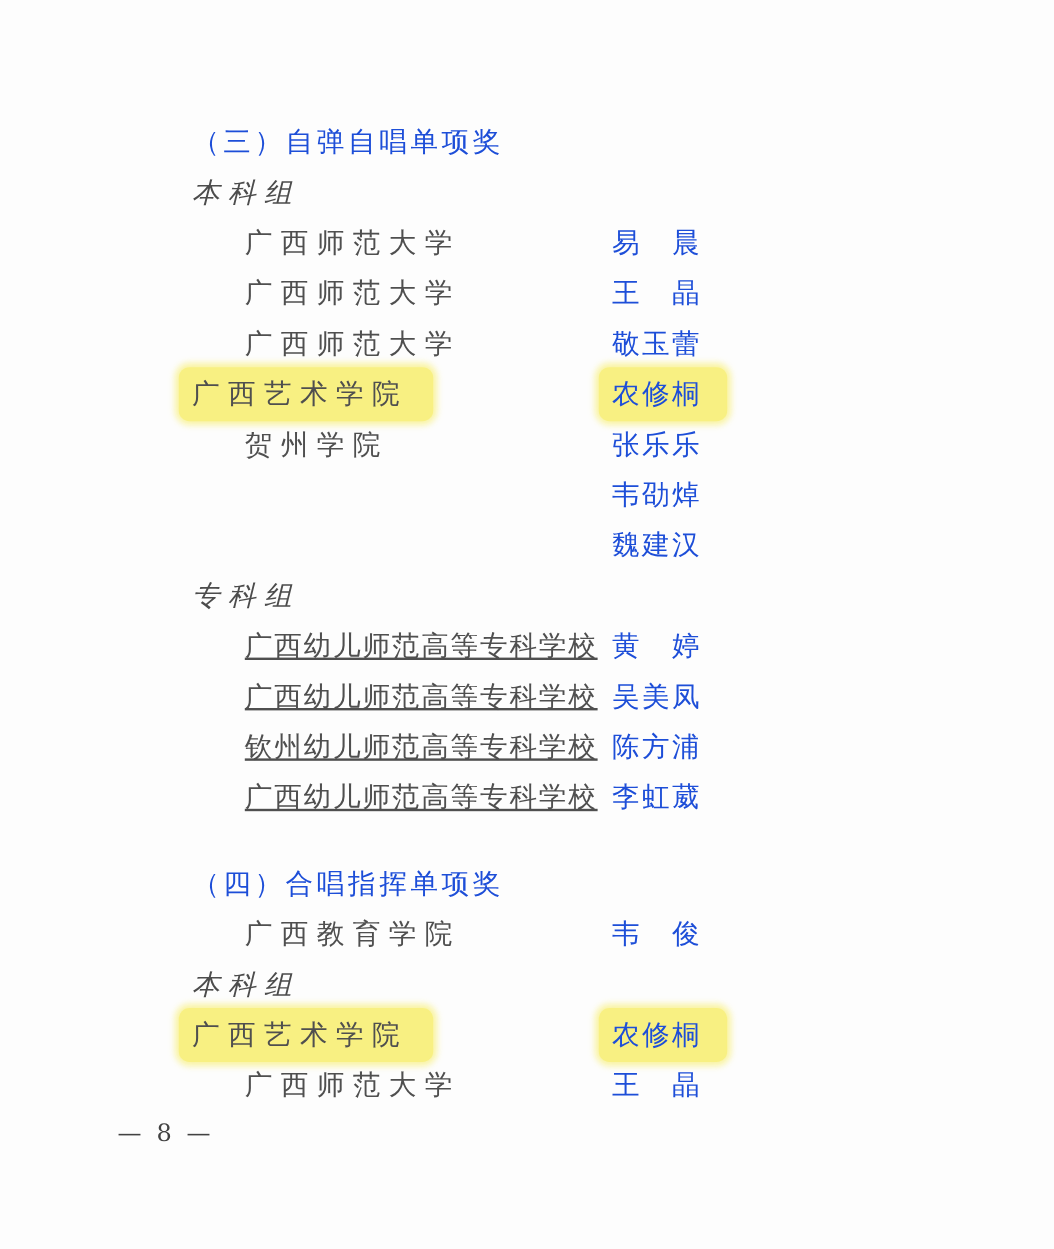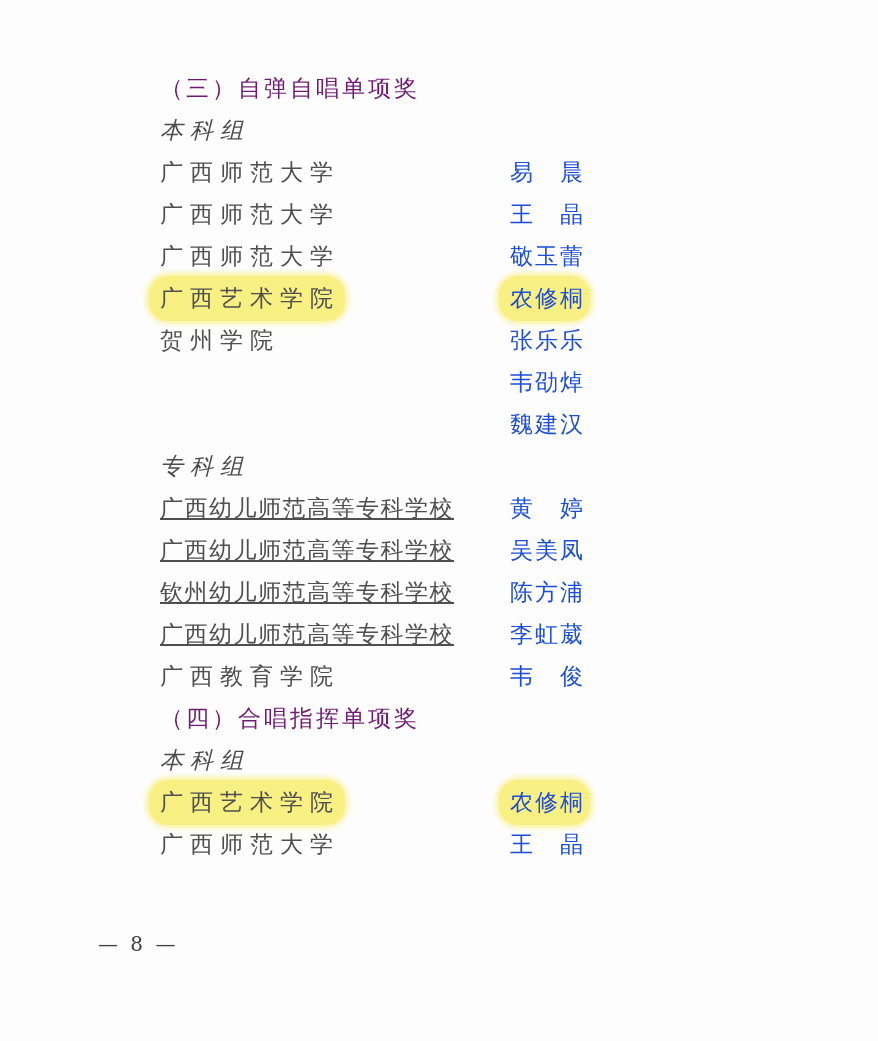--- a/index.html
+++ b/index.html
@@ -29,45 +29,47 @@
   .line {
     height: 42px;
     display: flex;
     align-items: center;
     position: relative;
     font-size: 23px;
     white-space: nowrap;
   }
   .section-title {
     letter-spacing: 3px;
-    color: #701a75;
+    color: #1d4ed8;
+    margin-top: 30px;
   }
   .group-label {
     letter-spacing: 7px;
     color: #4c4c4c;
     font-style: italic;
   }
   .school {
     letter-spacing: 7px;
     color: #4f4f4f;
+    margin-left: 44px;
   }
   .school.tight {
     letter-spacing: 1.5px;
     text-decoration: underline;
   }
   .winner {
     position: absolute;
     left: 350px;
     letter-spacing: 2px;
     color: #1d4ed8;
   }
   .hl {
     background: var(--hl, #f8f082);
-    border-radius: 19px;
-    padding: 7px 5px 7px 11px;
+    border-radius: 9px;
+    padding: 7px 21px 7px 11px;
     margin: -7px -15px -7px -11px;
     box-shadow: 0 0 5px 3px rgba(248, 240, 130, 0.75);
   }
   .page-number {
     position: absolute;
     left: 98px;
     top: 932px;
     font-size: 20px;
     letter-spacing: 3px;
     color: #424242;
@@ -117,25 +119,25 @@
         <span class="winner">吴美凤</span>
       </div>
       <div class="line row">
         <span class="school tight">钦州幼儿师范高等专科学校</span>
         <span class="winner">陈方浦</span>
       </div>
       <div class="line row">
         <span class="school tight">广西幼儿师范高等专科学校</span>
         <span class="winner">李虹葳</span>
       </div>
+      <div class="line section-title">（四）合唱指挥单项奖</div>
       <div class="line row">
         <span class="school">广西教育学院</span>
         <span class="winner">韦　俊</span>
       </div>
-      <div class="line section-title">（四）合唱指挥单项奖</div>
       <div class="line group-label">本科组</div>
       <div class="line row">
         <span class="school hl">广西艺术学院</span>
         <span class="winner hl">农修桐</span>
       </div>
       <div class="line row">
         <span class="school">广西师范大学</span>
         <span class="winner">王　晶</span>
       </div>
     </div>

